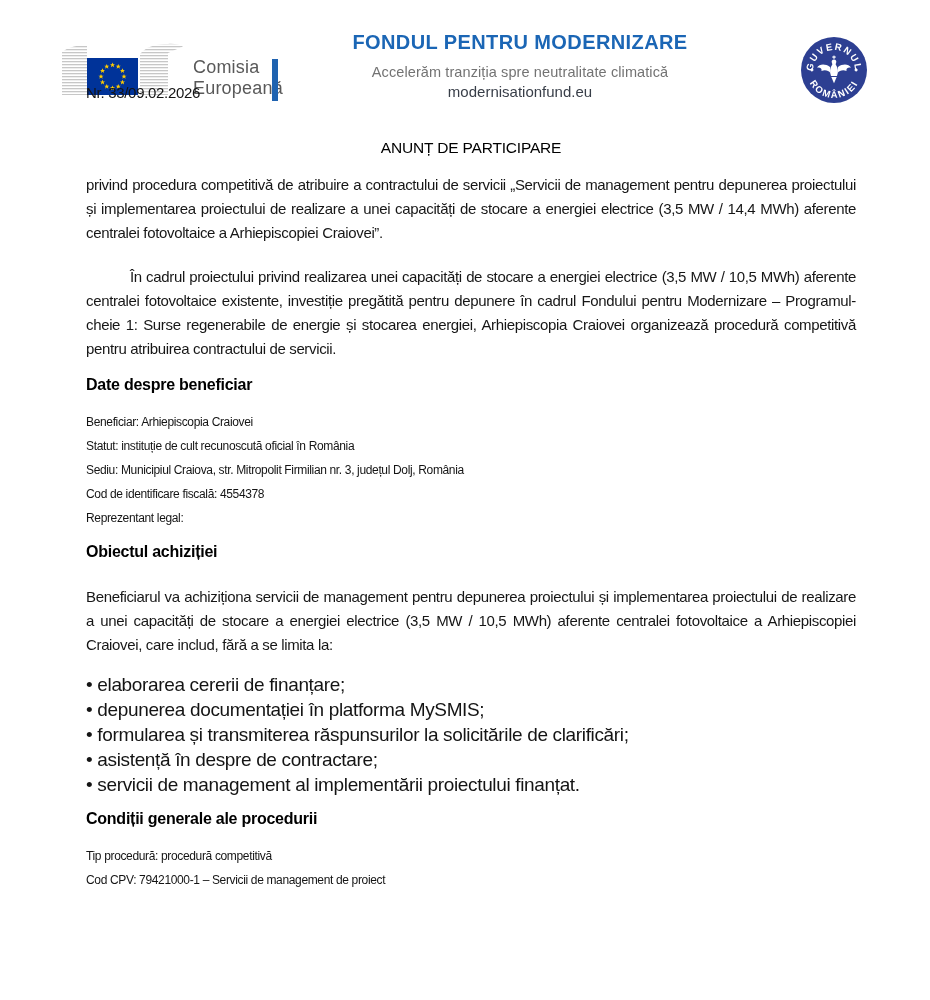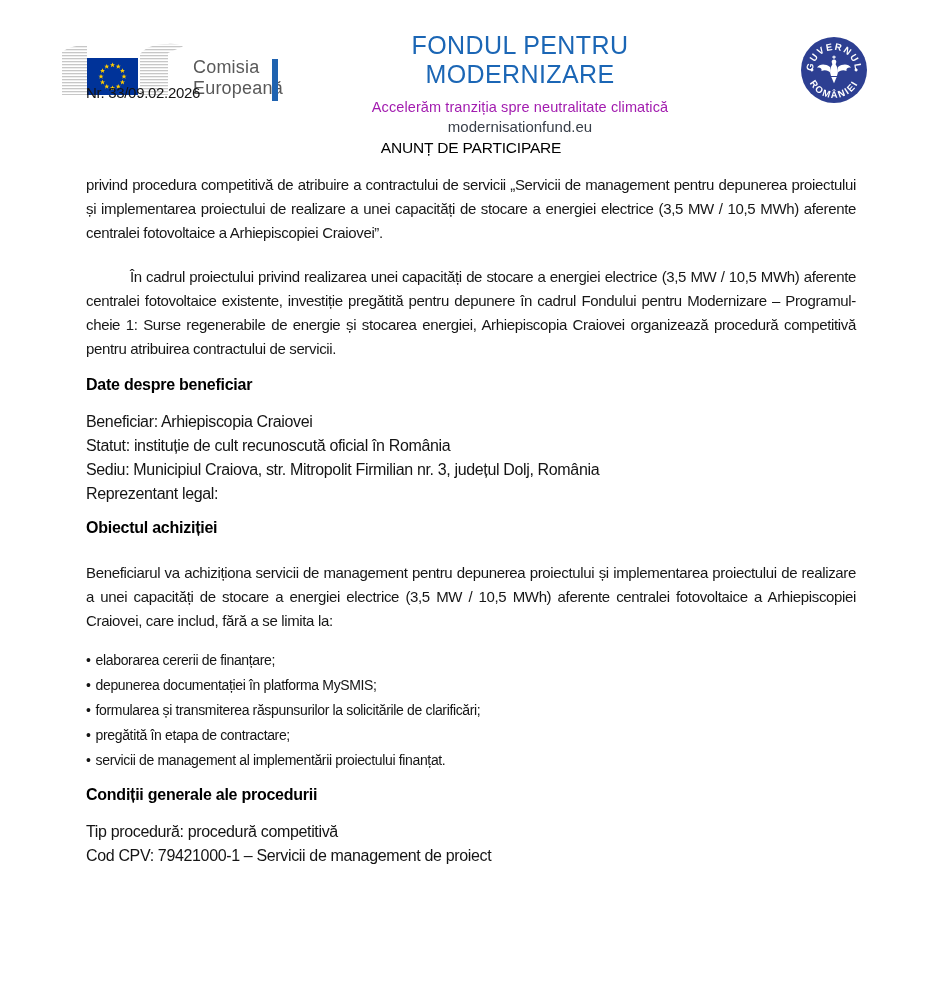--- a/index.html
+++ b/index.html
@@ -5,37 +5,37 @@
   html,body{margin:0;padding:0;background:#ffffff;}
   body{font-family:"Liberation Sans",sans-serif;color:#141414;}
   .page{position:relative;width:930px;height:1000px;background:#fff;overflow:hidden;}
 
   
   .header{position:absolute;left:0;top:0;width:930px;height:130px;}
   .eu-logo{position:absolute;left:62px;top:40px;}
   .eu-name{position:absolute;left:193px;top:57px;font-size:18px;line-height:21px;color:#595959;letter-spacing:0.2px;}
   .eu-bar{position:absolute;left:272px;top:59px;width:6px;height:42px;background:#1f63b0;}
   .fund-block{position:absolute;left:320px;top:31px;width:400px;text-align:center;}
-  .fund-title{font-size:25px;font-weight:400;color:#1b66b5;letter-spacing:0.4px;}
-  .fund-tagline{margin-top:10px;font-size:14.5px;color:#a21caf;letter-spacing:0.1px;}
+  .fund-title{font-size:20px;font-weight:700;color:#1b66b5;letter-spacing:0.4px;}
+  .fund-tagline{margin-top:10px;font-size:14.5px;color:#737373;letter-spacing:0.1px;}
   .fund-site{margin-top:3px;font-size:15px;color:#383e48;}
   .gov-logo{position:absolute;left:800px;top:36px;}
 
   
   .content{position:absolute;left:86px;top:0;width:770px;}
   .doc-number{margin-top:84px;font-size:15px;letter-spacing:-0.3px;}
   .doc-title{margin-top:38px;text-align:center;font-size:15.5px;font-weight:400;letter-spacing:-0.2px;color:#000;}
   .par{font-size:15px;line-height:24px;letter-spacing:-0.35px;text-align:justify;color:#161616;}
   .par-intro{margin-top:15px;}
   .par-context{margin-top:20px;text-indent:44px;}
   .sec-heading{font-size:16px;font-weight:700;letter-spacing:-0.25px;color:#000;margin-top:13px;}
   .lines{margin-top:9px;}
-  .lines > div{font-size:16px;line-height:24px;letter-spacing:-0.35px;}
+  .lines > div{font-size:12px;line-height:24px;letter-spacing:-0.35px;}
   .bullets{margin-top:12px;}
-  .bullets > div{font-size:14px;line-height:25px;letter-spacing:-0.35px;}
+  .bullets > div{font-size:19px;line-height:25px;letter-spacing:-0.35px;}
   .bullets .b{margin-right:5px;}
 </style>
 </head>
 <body>
 
 <div class="page">
 
   <div class="header">
 
     <svg class="eu-logo" width="124" height="57" viewBox="0 0 124 57">
@@ -107,39 +107,40 @@
       </g>
     </svg>
   </div>
 
   <div class="content">
 
     <p class="doc-number">Nr. 33/09.02.2026</p>
 
     <p class="doc-title">ANUNȚ DE PARTICIPARE</p>
 
-    <p class="par par-intro">privind procedura competitivă de atribuire a contractului de servicii „Servicii de management pentru depunerea proiectului și implementarea proiectului de realizare a unei capacități de stocare a energiei electrice (3,5 MW / 10,5 MWh) aferente centralei fotovoltaice a Arhiepiscopiei Craiovei”.</p>
+    <p class="par par-intro">privind procedura competitivă de atribuire a contractului de servicii „Servicii de management pentru depunerea proiectului și implementarea proiectului de realizare a unei capacități de stocare a energiei electrice (3,5 MW / 14,4 MWh) aferente centralei fotovoltaice a Arhiepiscopiei Craiovei”.</p>
 
     <p class="par par-context">În cadrul proiectului privind realizarea unei capacități de stocare a energiei electrice (3,5 MW / 10,5 MWh) aferente centralei fotovoltaice existente, investiție pregătită pentru depunere în cadrul Fondului pentru Modernizare – Programul-cheie 1: Surse regenerabile de energie și stocarea energiei, Arhiepiscopia Craiovei organizează procedură competitivă pentru atribuirea contractului de servicii.</p>
 
     <p class="sec-heading">Date despre beneficiar</p>
     <div class="lines">
       <div>Beneficiar: Arhiepiscopia Craiovei</div>
       <div>Statut: instituție de cult recunoscută oficial în România</div>
       <div>Sediu: Municipiul Craiova, str. Mitropolit Firmilian nr. 3, județul Dolj, România</div>
+      <div>Cod de identificare fiscală: 4554378</div>
       <div>Reprezentant legal:</div>
     </div>
 
     <p class="sec-heading">Obiectul achiziției</p>
     <p class="par" style="margin-top:24px;">Beneficiarul va achiziționa servicii de management pentru depunerea proiectului și implementarea proiectului de realizare a unei capacități de stocare a energiei electrice (3,5 MW / 10,5 MWh) aferente centralei fotovoltaice a Arhiepiscopiei Craiovei, care includ, fără a se limita la:</p>
     <div class="bullets">
       <div><span class="b">•</span><span>elaborarea cererii de finanțare;</span></div>
       <div><span class="b">•</span><span>depunerea documentației în platforma MySMIS;</span></div>
       <div><span class="b">•</span><span>formularea și transmiterea răspunsurilor la solicitările de clarificări;</span></div>
-      <div><span class="b">•</span><span>pregătită în etapa de contractare;</span></div>
+      <div><span class="b">•</span><span>asistență în despre de contractare;</span></div>
       <div><span class="b">•</span><span>servicii de management al implementării proiectului finanțat.</span></div>
     </div>
 
     <p class="sec-heading">Condiții generale ale procedurii</p>
     <div class="lines">
       <div>Tip procedură: procedură competitivă</div>
       <div>Cod CPV: 79421000-1 – Servicii de management de proiect</div>
 
     </div>
 

